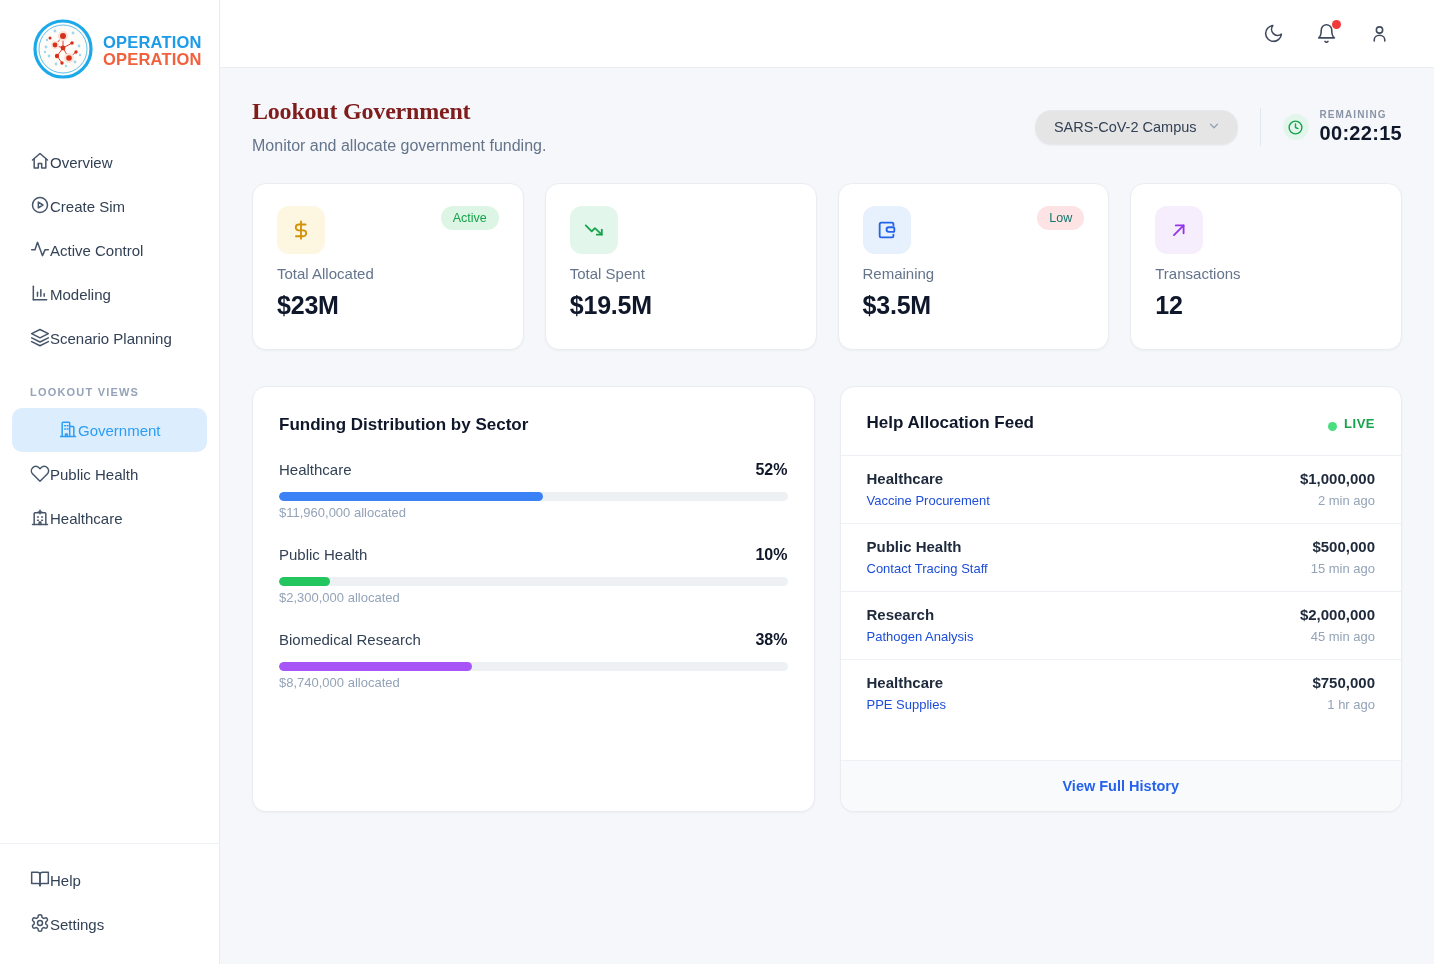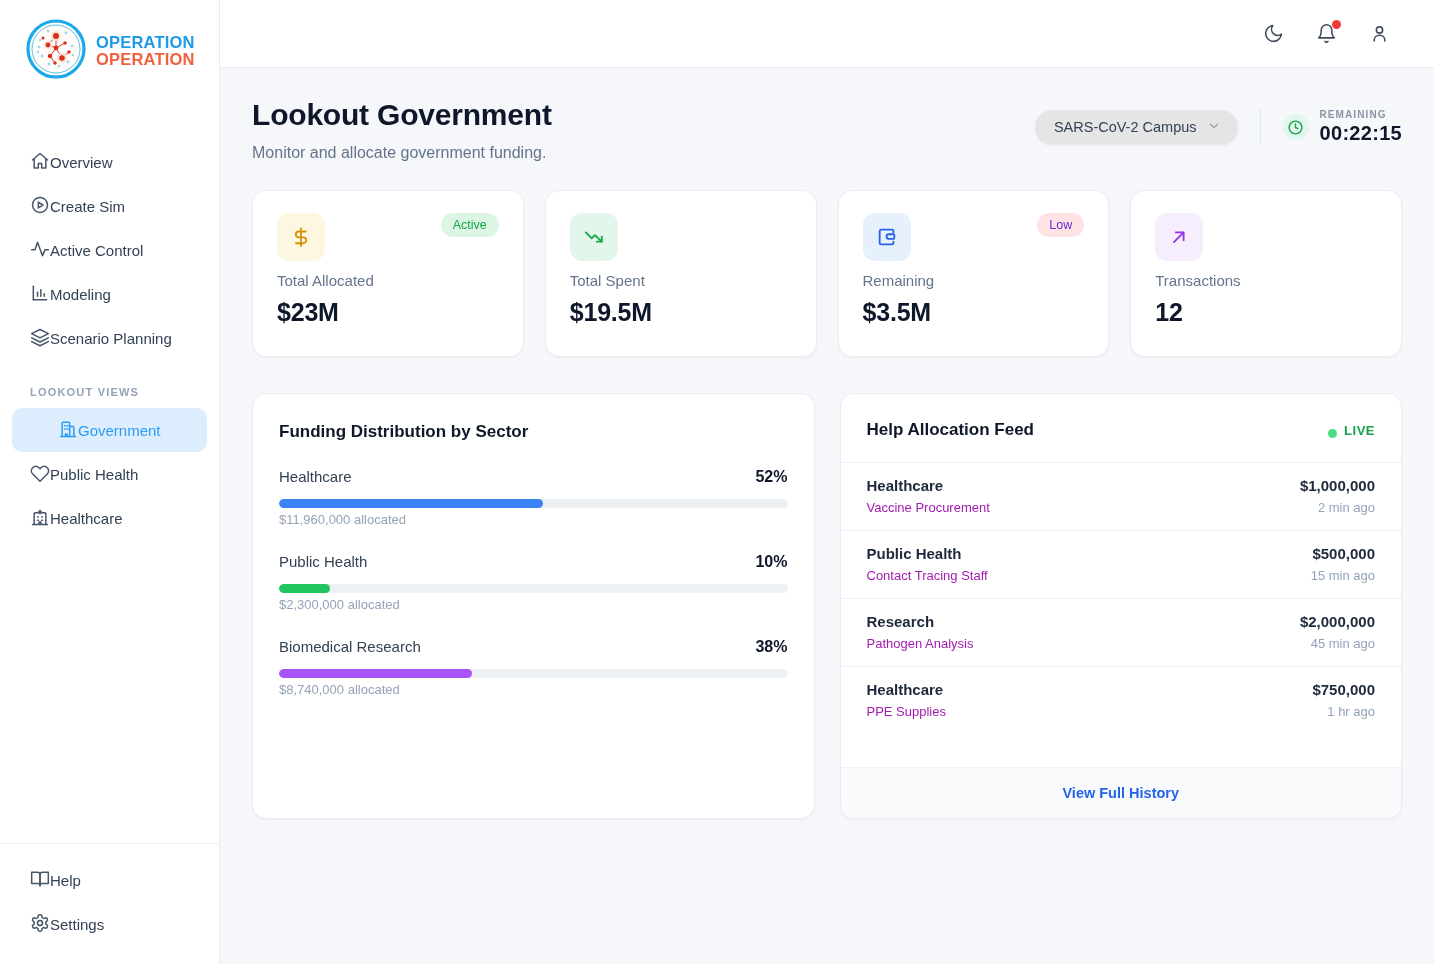--- a/index.html
+++ b/index.html
@@ -11,21 +11,21 @@
     overflow: hidden;
   }
   .app { display:flex; width:1434px; height:964px; }
 
   
   .sidebar {
     width:220px; min-width:220px; background:#ffffff;
     border-right:1px solid #e8ebf0;
     display:flex; flex-direction:column;
   }
-  .logo-row { display:flex; align-items:center; gap:9px; padding:18px 14px 16px 25px; }
+  .logo-row { display:flex; align-items:center; gap:9px; padding:18px 14px 16px 32px; }
   .logo-text { line-height:1.02; font-weight:800; font-size:16.5px; letter-spacing:.2px; }
   .logo-text .l1 { color:#1b9be8; }
   .logo-text .l2 { color:#f2603d; }
   .nav { padding:40px 0 0 0; }
   .nav-item {
     display:flex; align-items:center; 
     height:44px; padding:0 18px; margin:0 12px; border-radius:10px;
     color:#334155; font-size:15px; cursor:pointer;
   }
   .nav-item svg { stroke:#475569; }
@@ -48,21 +48,21 @@
   .topbar-icon { position:relative; cursor:pointer; display:flex; align-items:center; }
   .topbar-icon svg { stroke:#3f4a5c; }
   .notif-dot {
     position:absolute; top:-3px; right:-4px; width:9px; height:9px;
     border-radius:50%; background:#f23a3a;
   }
   .content { padding:30px 32px 0 32px; }
 
   
   .page-header { display:flex; justify-content:space-between; align-items:flex-start; }
-  .page-title { font-size:30px; font-weight:700; color:#0f172a; letter-spacing:-.2px; }
+  .page-title { font-size:24px; font-weight:700; color:#7f1d1d; letter-spacing:-.2px;font-family:Liberation Serif, serif; }
   .page-subtitle { margin-top:12px; font-size:16px; color:#64748b; }
   .header-controls { display:flex; align-items:center; gap:22px; margin-top:10px; }
   .scenario-select {
     display:flex; align-items:center; gap:10px; background:#e5e5e5;
     border:1px solid #e5e9ef; border-radius:16px; padding:8px 16px 8px 18px;
     font-size:14.5px; color:#334155; cursor:pointer;
     box-shadow:0 1px 2px rgba(16,24,40,.04);
   }
   .v-divider { width:1px; height:38px; background:#e2e8f0; }
   .timer-wrap { display:flex; align-items:center; gap:11px; }
@@ -88,21 +88,21 @@
     display:flex; align-items:center; justify-content:center;
   }
   .tile-amber  { background:#fdf6e1; }
   .tile-green  { background:#e3f6ec; }
   .tile-blue   { background:#e7f0fd; }
   .tile-purple { background:#f6eefd; }
   .badge {
     font-size:12.5px; font-weight:500; padding:5px 12px; border-radius:12px;
   }
   .badge-green { background:#dcf5e4; color:#16a34a; }
-  .badge-red   { background:#fde3e3; color:#6d28d9; }
+  .badge-red   { background:#fde3e3; color:#0f766e; }
   .stat-label { margin-top:11px; font-size:15px; color:#64748b; }
   .stat-value { margin-top:9px; font-size:25px; font-weight:800; color:#0f172a; letter-spacing:-.2px; }
 
   
   .bottom-grid {
     display:grid; grid-template-columns:1fr 1fr; gap:25px; margin-top:36px;
   }
   .panel {
     background:#ffffff; border:1px solid #e9edf2; border-radius:14px;
     box-shadow:0 1px 2px rgba(16,24,40,.04); min-height:426px;
@@ -126,21 +126,21 @@
     padding:26px 26px 22px 26px;
   }
   .live-wrap { display:flex; align-items:flex-end; gap:7px; }
   .live-dot { width:9px; height:9px; border-radius:50%; background:#4ade80; }
   .live-text { font-size:13px; font-weight:600; color:#16a34a; letter-spacing:.5px; }
   .feed-row {
     display:flex; justify-content:space-between; align-items:flex-start;
     padding:14px 26px 15px 26px; border-top:1px solid #edf0f4;
   }
   .feed-cat { font-size:15px; font-weight:600; color:#1e293b; }
-  .feed-detail { margin-top:6px; font-size:13px; color:#a21caf; }
+  .feed-detail { margin-top:6px; font-size:13px; color:#1d4ed8; }
   .feed-right { text-align:right; }
   .feed-amount { font-size:15px; font-weight:600; color:#1e293b; }
   .feed-time { margin-top:6px; font-size:13px; color:#94a3b8; }
   .feed-footer {
     margin-top:auto; border-top:1px solid #edf0f4; background:#f8fafc;
     text-align:center; padding:16px 0; border-radius:0 0 14px 14px;
   }
   .history-link { font-size:14.5px; font-weight:600; color:#2563eb; text-decoration:none; cursor:pointer; }
 </style>
 </head>

